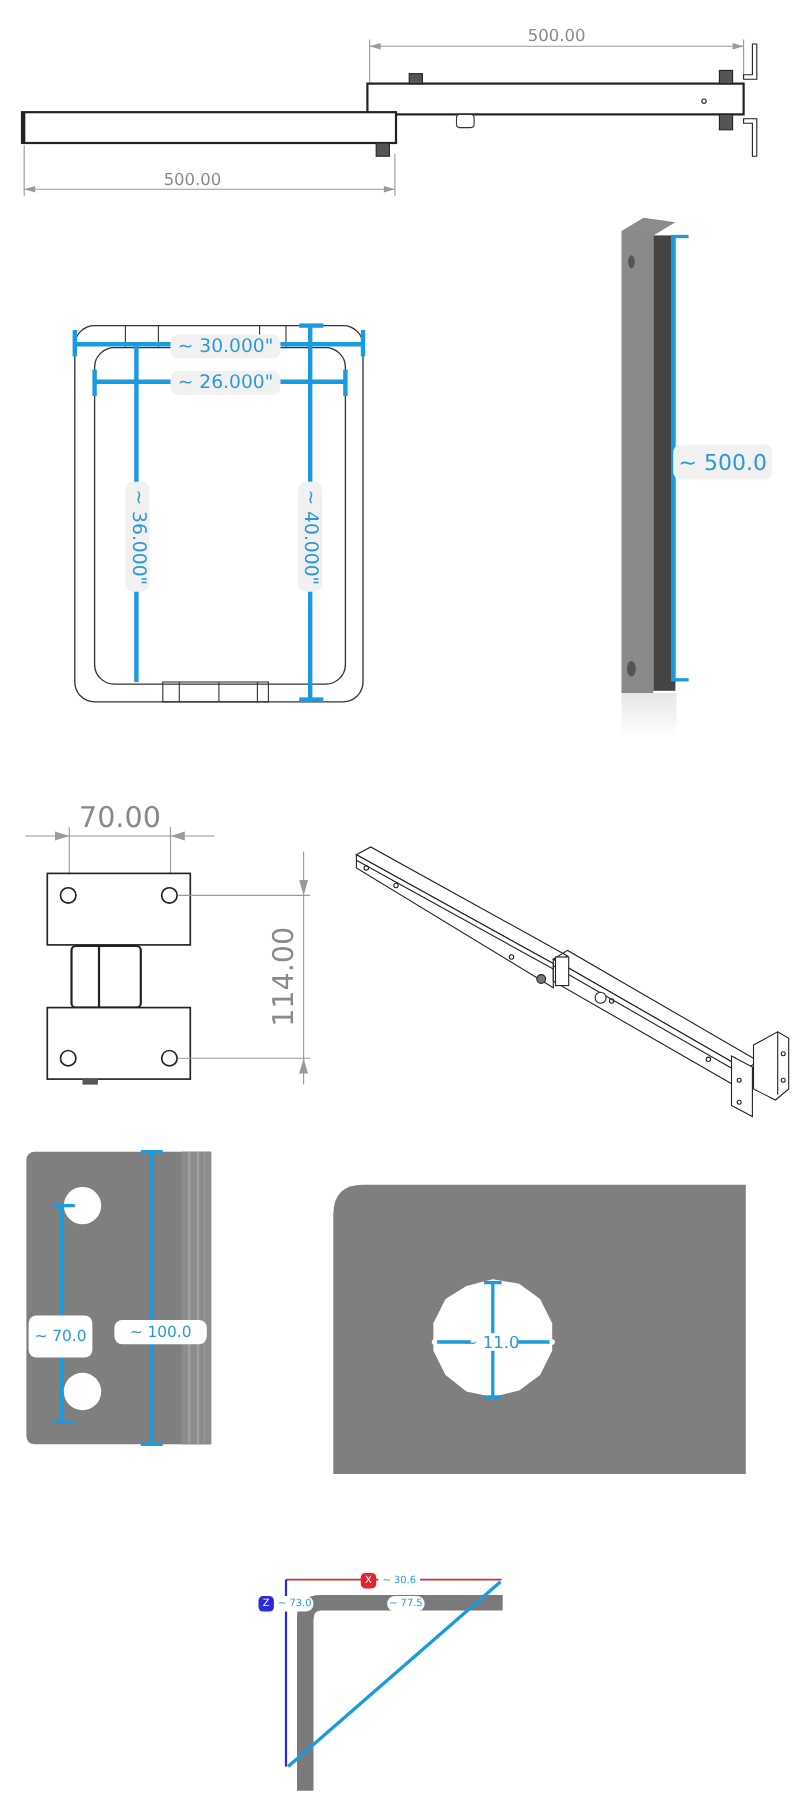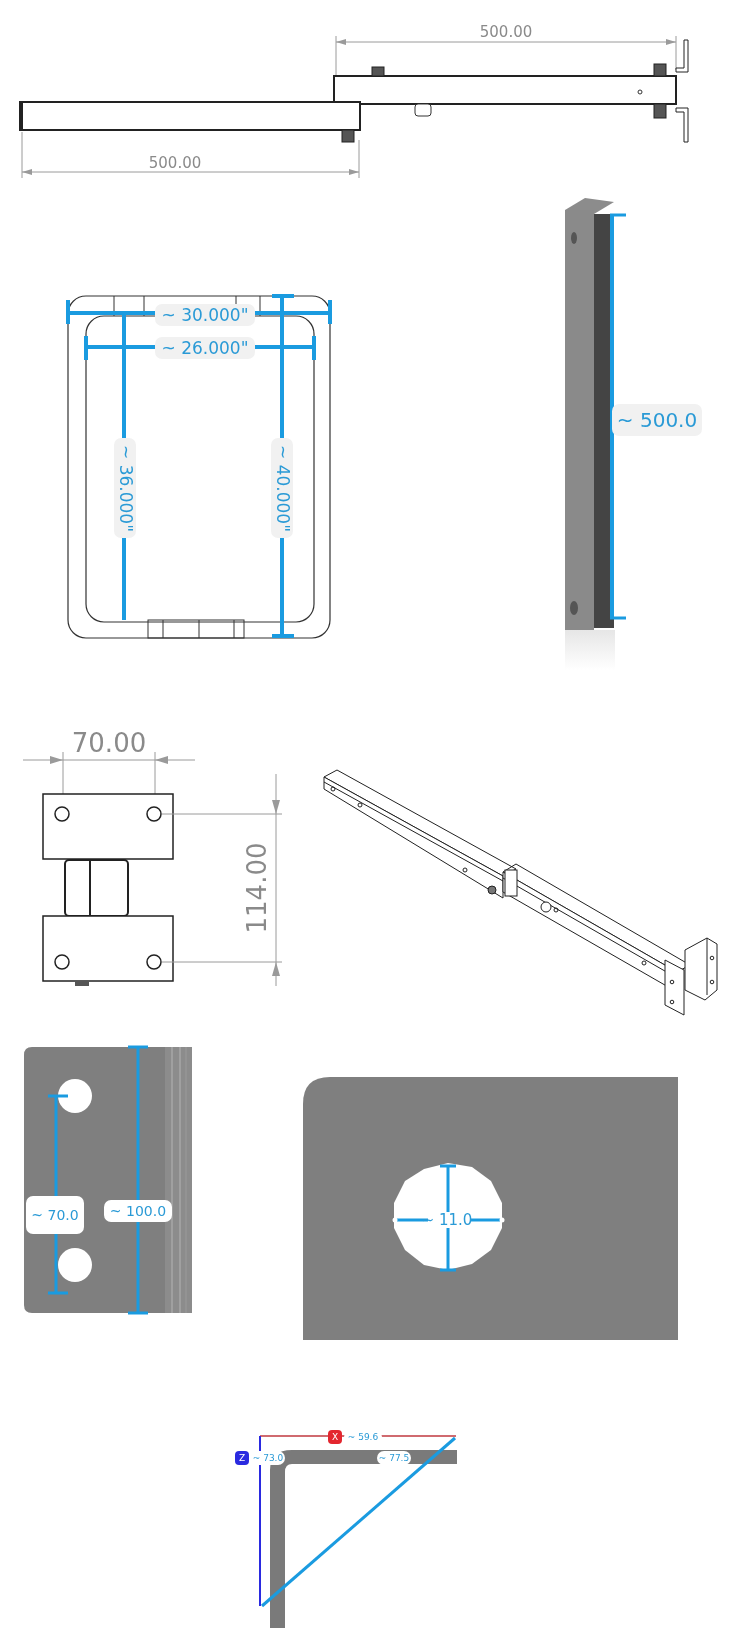--- a/index.html
+++ b/index.html
@@ -179,21 +179,21 @@
     <g stroke="#1a9be0" stroke-width="3">
       <line x1="56" y1="66" x2="56" y2="263"></line>
       <line x1="48" y1="66" x2="68" y2="66"></line>
       <line x1="48" y1="263" x2="68" y2="263"></line>
       <line x1="138" y1="17" x2="138" y2="283"></line>
       <line x1="128" y1="17" x2="148" y2="17"></line>
       <line x1="128" y1="283" x2="148" y2="283"></line>
     </g>
   </svg>
   <div class="lbl lbl-white" data-name="hole-spacing-label" style="left:26px;top:166px;width:58px;height:38px;font-size:14px;">~ 70.0</div>
-  <div class="lbl lbl-white" data-name="plate-length-label" style="left:104px;top:170px;width:68px;height:22px;font-size:14px;">~ 100.0</div>
+  <div class="lbl lbl-white" data-name="plate-length-label" style="left:104px;top:170px;width:84px;height:22px;font-size:14px;">~ 100.0</div>
 </div>
 
 <div class="panel" data-name="hole-detail-render" style="left:290px;top:1060px;width:420px;height:350px;">
   <svg width="420" height="350" data-name="hole-detail-svg">
     <path d="M40,17 L388,17 L388,280 L13,280 L13,44 Q13,17 40,17 Z" fill="#7f7f7f"></path>
     <polygon points="134,109 158,103 182,107 201,121 212,143 212,168 201,190 182,204 158,210 134,205 115,190 104,168 104,143 115,121" fill="#fff"></polygon>
     <g stroke="#1a9be0" stroke-width="3">
       <line x1="158" y1="106" x2="158" y2="210"></line>
       <line x1="150" y1="106" x2="166" y2="106"></line>
       <line x1="150" y1="210" x2="166" y2="210"></line>
@@ -209,24 +209,24 @@
 </div>
 
 <div class="panel" data-name="angle-profile-render" style="left:220px;top:1420px;width:280px;height:220px;">
   <svg width="280" height="220" data-name="angle-profile-svg">
     <path d="M50,50 Q50,30 72,30 L237,30 L237,44 L72,44 Q65,44 65,52 L65,208 L50,208 Z" fill="#7a7a7a"></path>
     <line x1="40" y1="16" x2="236" y2="16" stroke="#c0393f" stroke-width="1.5"></line>
     <line x1="40" y1="16" x2="40" y2="186" stroke="#2a2ae0" stroke-width="2"></line>
     <line x1="42" y1="186" x2="235" y2="18" stroke="#1a9be0" stroke-width="3"></line>
   </svg>
   <div class="axis-badge" data-name="x-axis-badge" style="left:108px;top:-12px;width:14px;height:14px;background:#e3262e;">X</div>
-  <div class="lbl lbl-white" data-name="x-length-label" style="left:124px;top:-12px;width:38px;height:14px;font-size:9px;">~ 59.6</div>
+  <div class="lbl lbl-white" data-name="x-length-label" style="left:124px;top:-12px;width:38px;height:14px;font-size:9px;">~ 30.6</div>
   <div class="axis-badge" data-name="z-axis-badge" style="left:15px;top:31px;width:14px;height:14px;background:#2a2ae0;">Z</div>
   <div class="lbl lbl-white" data-name="z-length-label" style="left:31px;top:31px;width:34px;height:14px;font-size:9px;">~ 73.0</div>
-  <div class="lbl lbl-white" data-name="diagonal-length-label" style="left:132px;top:31px;width:34px;height:14px;font-size:9px;margin-left:25px;">~ 77.5</div>
+  <div class="lbl lbl-white" data-name="diagonal-length-label" style="left:132px;top:31px;width:34px;height:14px;font-size:9px;">~ 77.5</div>
 </div>
 
 <style>
   
   [data-name="hole-diameter-text"] { left:137px !important; top:153px !important; }
   [data-name="angle-profile-render"] [data-name="x-axis-badge"],
   [data-name="angle-profile-render"] [data-name="x-length-label"] { top:10px !important; }
   [data-name="angle-profile-render"] [data-name="z-axis-badge"],
   [data-name="angle-profile-render"] [data-name="z-length-label"],
   [data-name="angle-profile-render"] [data-name="diagonal-length-label"] { top:31px !important; }

